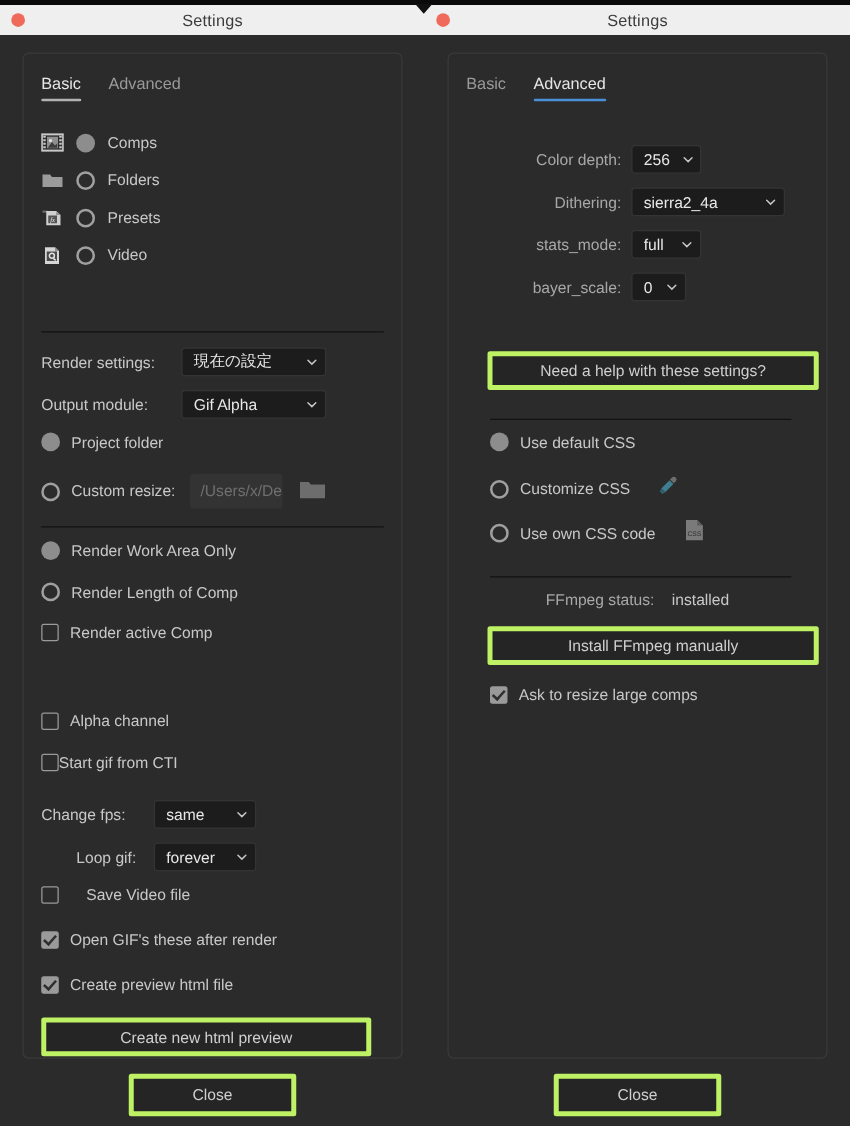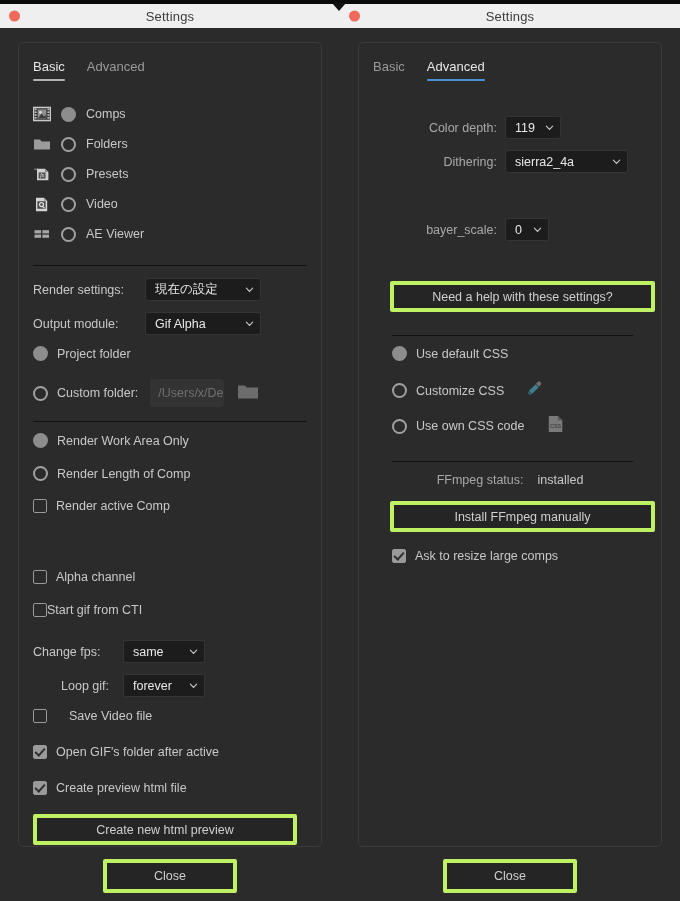--- a/index.html
+++ b/index.html
@@ -182,34 +182,20 @@
                 <path d="M11 1.8l3.2 3H11z" fill="#8f8f8f"></path>
                 <rect x="4.4" y="5.2" width="8.2" height="7.6" fill="#4a4a4a"></rect>
                 <circle cx="8.5" cy="8.6" r="2" fill="none" stroke="#e0e0e0" stroke-width="1.2"></circle>
                 <rect x="10" y="10.2" width="2.6" height="1.2" fill="#e0e0e0" transform="rotate(40 10 10.2)"></rect>
               </svg>
             </span>
             <span class="radio off"></span>
             <span class="lbl">Video</span>
           </div>
 
-          <div class="row" style="height:30px; gap:10px;">
-            <span class="ic">
-              <svg viewBox="0 0 18 16" width="18" height="16">
-                <g fill="#a6a6a6">
-                  <rect x="1.5" y="4.2" width="6.6" height="3.2"></rect>
-                    <rect x="9.4" y="4.2" width="6.6" height="3.2"></rect>
-                  <rect x="1.5" y="8.6" width="6.6" height="3.2"></rect>
-                    <rect x="9.4" y="8.6" width="6.6" height="3.2"></rect>
-                </g>
-              </svg>
-            </span>
-            <span class="radio off"></span>
-            <span class="lbl">AE Viewer</span>
-          </div>
         </div>
 
         <div class="divider" style="position:absolute; left:14px; right:14px; top:222px;"></div>
 
         <div class="row" style="position:absolute; left:14px; top:235px; gap:8px;">
           <span class="lbl" style="width:104px; text-align:left;">Render settings:</span>
           <span class="sel" style="width:116px;">
             <span>現在の設定</span>
             <span class="chev">
               <svg viewBox="0 0 10 10" width="9" height="9">
@@ -231,21 +217,21 @@
           </span>
         </div>
 
         <div class="row" style="position:absolute; left:14px; top:303px; gap:9px;">
           <span class="radio on"></span>
           <span class="lbl">Project folder</span>
         </div>
 
         <div class="row" style="position:absolute; left:14px; top:336px; gap:9px;">
           <span class="radio off"></span>
-          <span class="lbl">Custom folder:</span>
+          <span class="lbl">Custom resize:</span>
           <span class="tinput" style="width:74px; margin-left:3px; height:28px;">/Users/x/Desk</span>
           <span style="margin-left:4px;">
             <svg viewBox="0 0 22 18" width="22" height="18">
               <path d="M1 3.5h7l1.6 2H21v11H1z" fill="#6d6d6d"></path>
             </svg>
           </span>
         </div>
 
         <div class="divider" style="position:absolute; left:14px; right:14px; top:378px;"></div>
 
@@ -294,21 +280,21 @@
             </span>
           </span>
         </div>
 
         <div class="row" style="position:absolute; left:14px; top:666px; gap:22px;">
           <span class="cb off"></span>
           <span class="lbl">Save Video file</span>
         </div>
         <div class="row" style="position:absolute; left:14px; top:702px; gap:9px;">
           <span class="cb on"></span>
-          <span class="lbl">Open GIF's folder after active</span>
+          <span class="lbl">Open GIF's these after render</span>
         </div>
         <div class="row" style="position:absolute; left:14px; top:738px; gap:9px;">
           <span class="cb on"></span>
           <span class="lbl">Create preview html file</span>
         </div>
 
         <div class="btn" style="position:absolute; left:14px; top:771px; width:264px; height:31px;">
           <span>Create new html preview</span>
         </div>
 
@@ -339,41 +325,52 @@
           </div>
           <div class="tab active blue">
             <span>Advanced</span>
             <span class="uline"></span>
           </div>
         </div>
 
         <div class="row" style="position:absolute; left:0; top:73px; width:100%;">
           <span class="lbl-dim" style="width:146px; text-align:right; padding-right:8px;">Color depth:</span>
           <span class="sel" style="width:56px;">
-            <span>119</span>
+            <span>256</span>
             <span class="chev">
               <svg viewBox="0 0 10 10" width="9" height="9">
                   <path d="M1.5 3.5 L5 7 L8.5 3.5" fill="none" stroke="#c6c6c6" stroke-width="1.3" stroke-linecap="round"></path>
                 </svg>
             </span>
           </span>
         </div>
 
         <div class="row" style="position:absolute; left:0; top:107px; width:100%;">
           <span class="lbl-dim" style="width:146px; text-align:right; padding-right:8px;">Dithering:</span>
           <span class="sel" style="width:123px;">
             <span>sierra2_4a</span>
             <span class="chev">
               <svg viewBox="0 0 10 10" width="9" height="9">
                   <path d="M1.5 3.5 L5 7 L8.5 3.5" fill="none" stroke="#c6c6c6" stroke-width="1.3" stroke-linecap="round"></path>
                 </svg>
             </span>
           </span>
         </div>
 
+        <div class="row" style="position:absolute; left:0; top:141px; width:100%;">
+          <span class="lbl-dim" style="width:146px; text-align:right; padding-right:8px;">stats_mode:</span>
+          <span class="sel" style="width:56px;">
+            <span>full</span>
+            <span class="chev">
+              <svg viewBox="0 0 10 10" width="9" height="9">
+                  <path d="M1.5 3.5 L5 7 L8.5 3.5" fill="none" stroke="#c6c6c6" stroke-width="1.3" stroke-linecap="round"></path>
+                </svg>
+            </span>
+          </span>
+        </div>
 
         <div class="row" style="position:absolute; left:0; top:175px; width:100%;">
           <span class="lbl-dim" style="width:146px; text-align:right; padding-right:8px;">bayer_scale:</span>
           <span class="sel" style="width:44px;">
             <span>0</span>
             <span class="chev">
               <svg viewBox="0 0 10 10" width="9" height="9">
                   <path d="M1.5 3.5 L5 7 L8.5 3.5" fill="none" stroke="#c6c6c6" stroke-width="1.3" stroke-linecap="round"></path>
                 </svg>
             </span>

